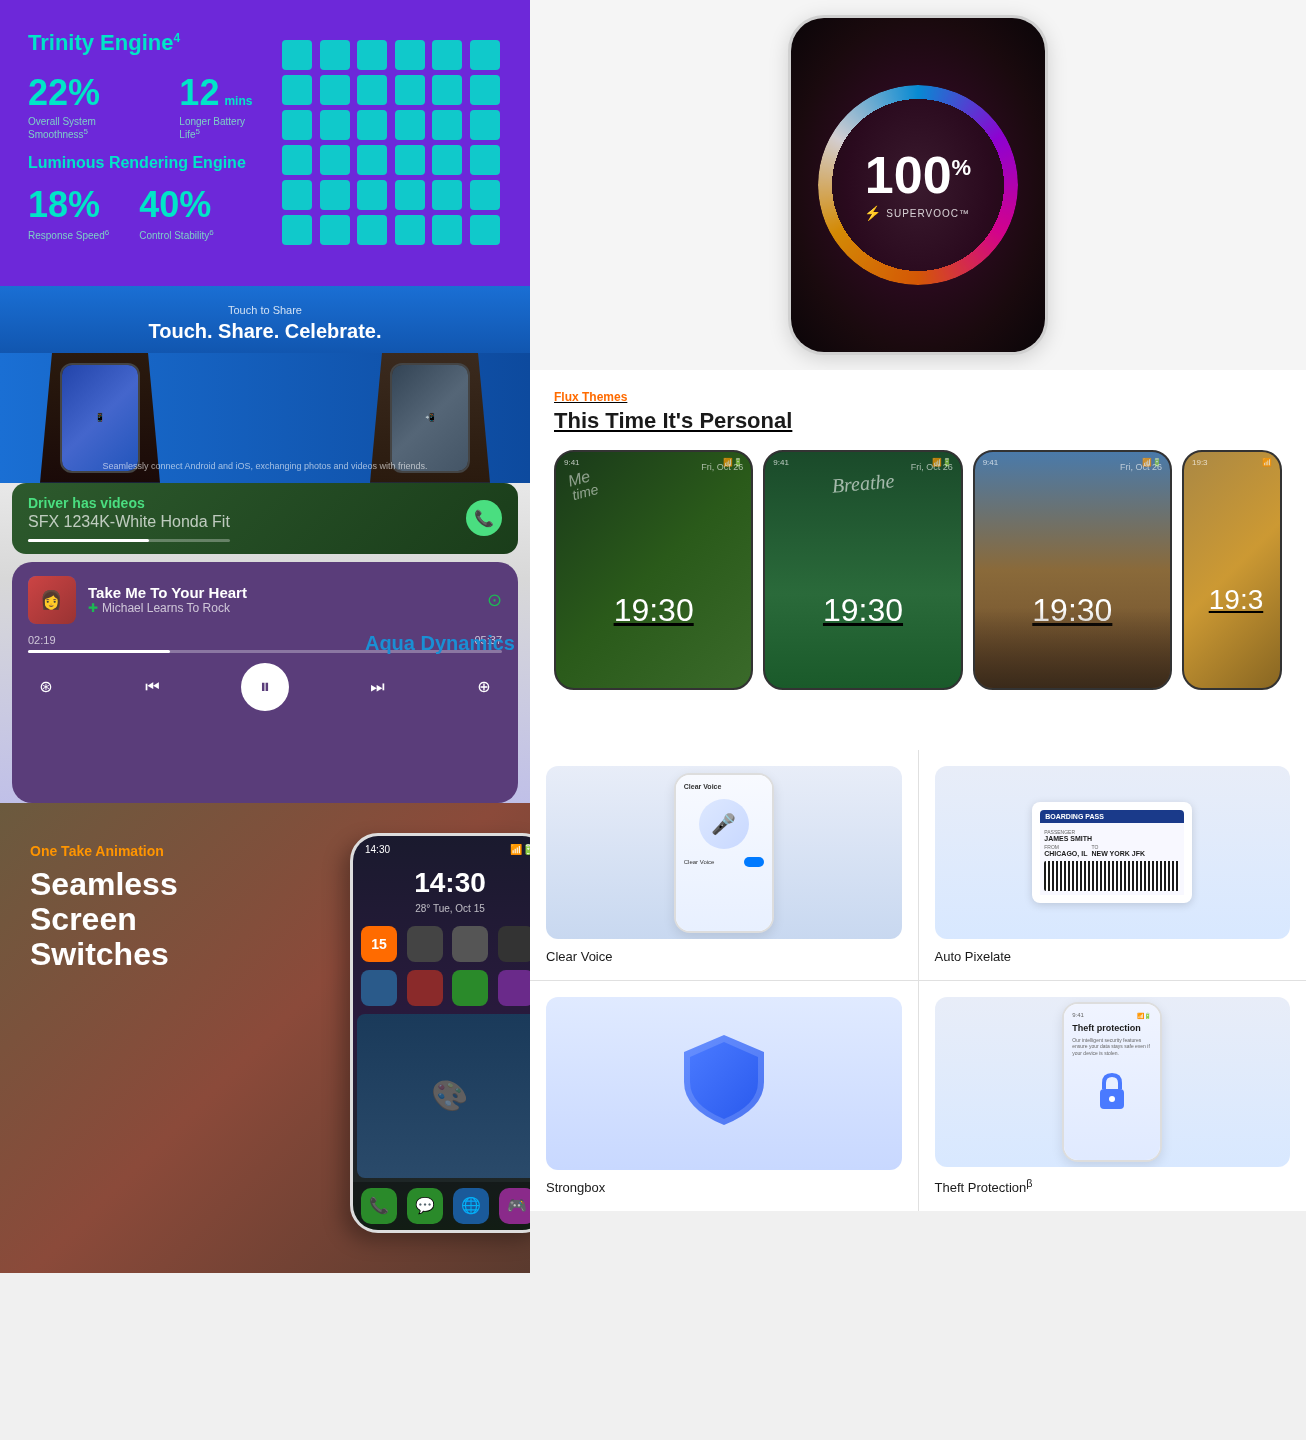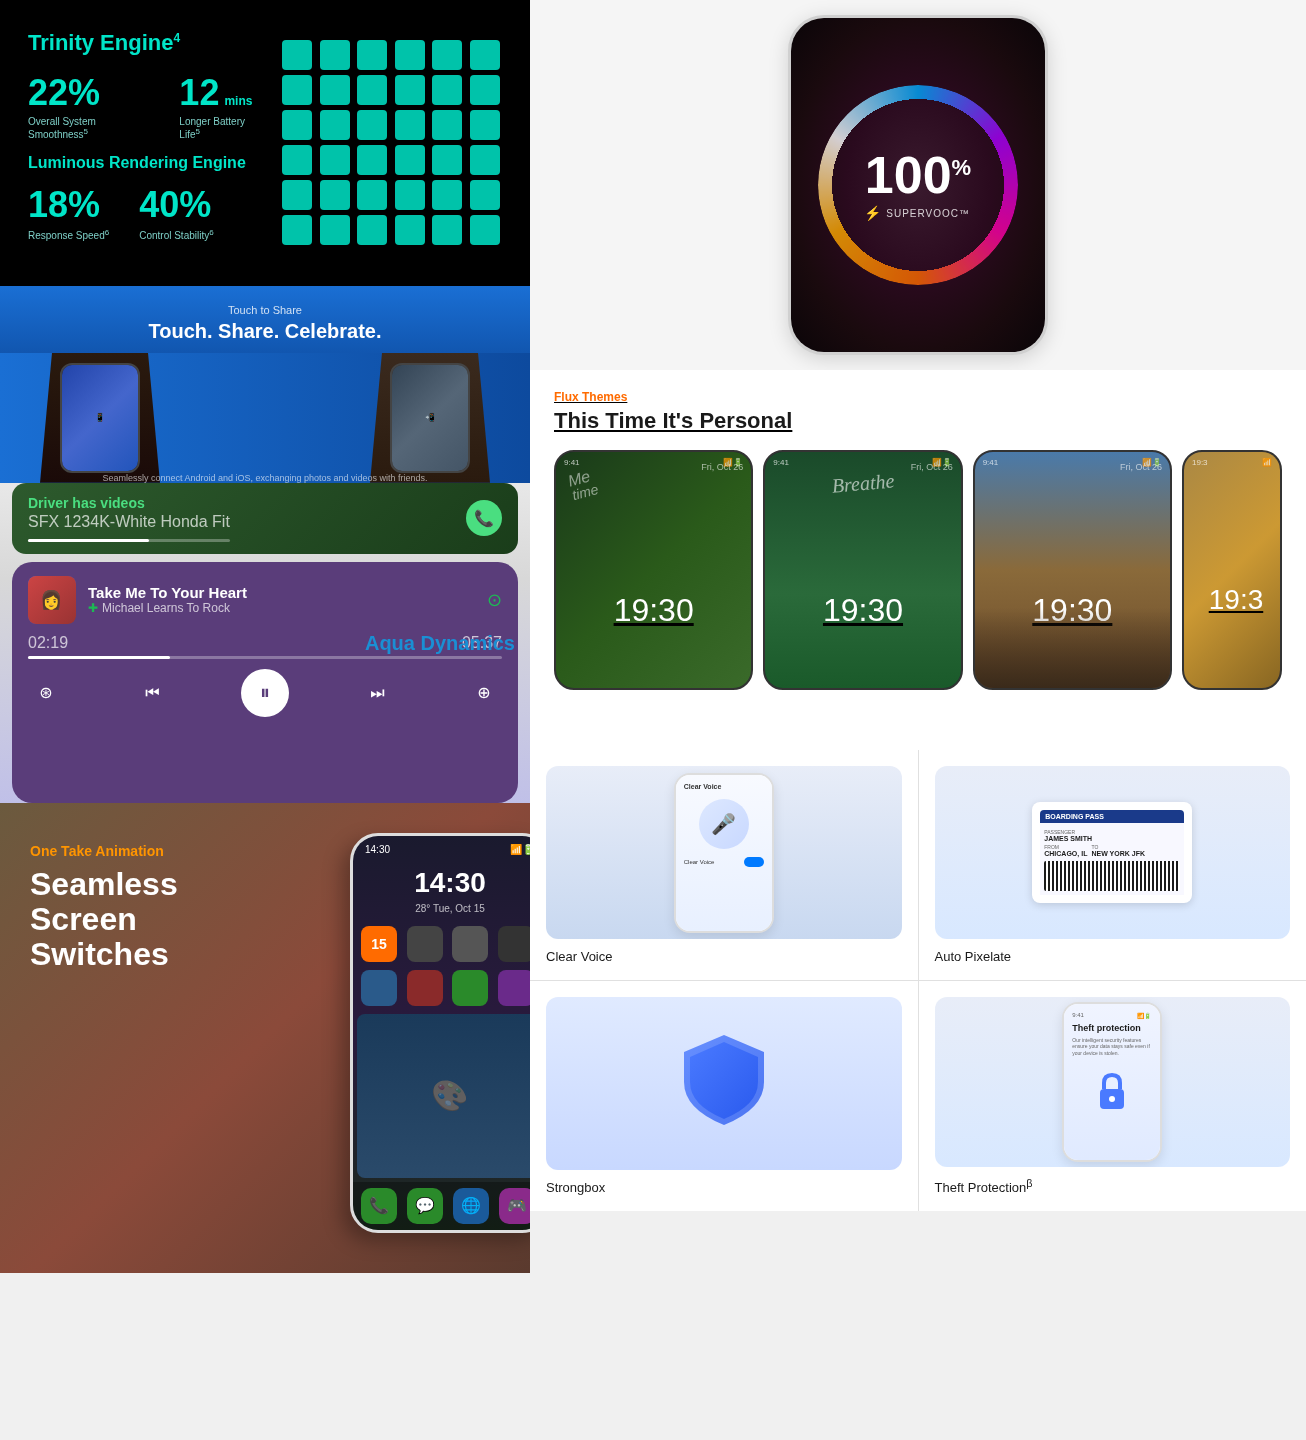--- a/index.html
+++ b/index.html
@@ -13,21 +13,21 @@
     }
 
     
     .left-col {
       display: flex;
       flex-direction: column;
     }
 
     
     .panel-trinity {
-      background: #000000;
+      background: #6d28d9;
       padding: 30px 28px;
       display: flex;
       gap: 20px;
       min-height: 270px;
     }
     .trinity-text { flex: 1; color: #00e5c8; }
     .trinity-engine-title { font-size: 22px; font-weight: 700; color: #00e5c8; margin-bottom: 16px; }
     .trinity-engine-title sup { font-size: 12px; }
     .trinity-stats { display: flex; gap: 30px; margin-bottom: 14px; }
     .trinity-stat-val { font-size: 36px; font-weight: 800; color: #00e5c8; }
@@ -64,21 +64,21 @@
     .touch-label { font-size: 11px; color: rgba(255,255,255,0.8); margin-bottom: 4px; }
     .touch-title { font-size: 20px; font-weight: 700; color: #fff; margin-bottom: 10px; }
     .touch-phones {
       width: 100%;
       height: 130px;
       display: flex;
       justify-content: center;
       align-items: flex-end;
       position: relative;
     }
-    .touch-subtitle { font-size: 9px; color: rgba(255,255,255,0.6); position: absolute; bottom: 0; text-align: right; }
+    .touch-subtitle { font-size: 9px; color: rgba(255,255,255,0.6); position: absolute; bottom: 12px; text-align: right; }
 
     
     .panel-music {
       background: linear-gradient(180deg, #e8e8e8 0%, #d8d8d8 30%, #c0c0e8 100%);
       min-height: 320px;
       display: flex;
       flex-direction: column;
       position: relative;
       overflow: hidden;
     }
@@ -134,21 +134,21 @@
       display: flex;
       align-items: center;
       justify-content: center;
       font-size: 20px;
       overflow: hidden;
     }
     .music-info { flex: 1; }
     .music-title { color: white; font-size: 15px; font-weight: 600; }
     .music-artist { color: rgba(255,255,255,0.7); font-size: 12px; display: flex; align-items: center; gap: 4px; }
     .music-spotify { color: #1db954; font-size: 18px; }
-    .music-times { display: flex; justify-content: space-between; color: rgba(255,255,255,0.7); font-size: 16px; margin: 4px 0; }
+    .music-times { display: flex; justify-content: space-between; color: rgba(255,255,255,0.7); font-size: 11px; margin: 4px 0; }
     .music-progress {
       height: 3px;
       background: rgba(255,255,255,0.3);
       border-radius: 2px;
       margin-bottom: 10px;
       position: relative;
     }
     .music-progress-fill {
       position: absolute;
       left: 0; top: 0;

